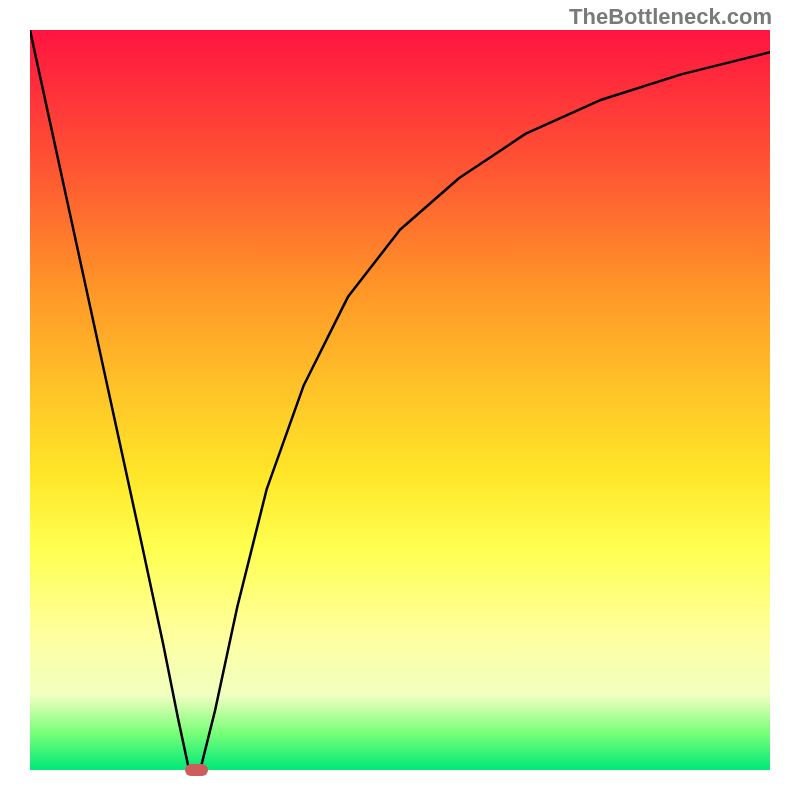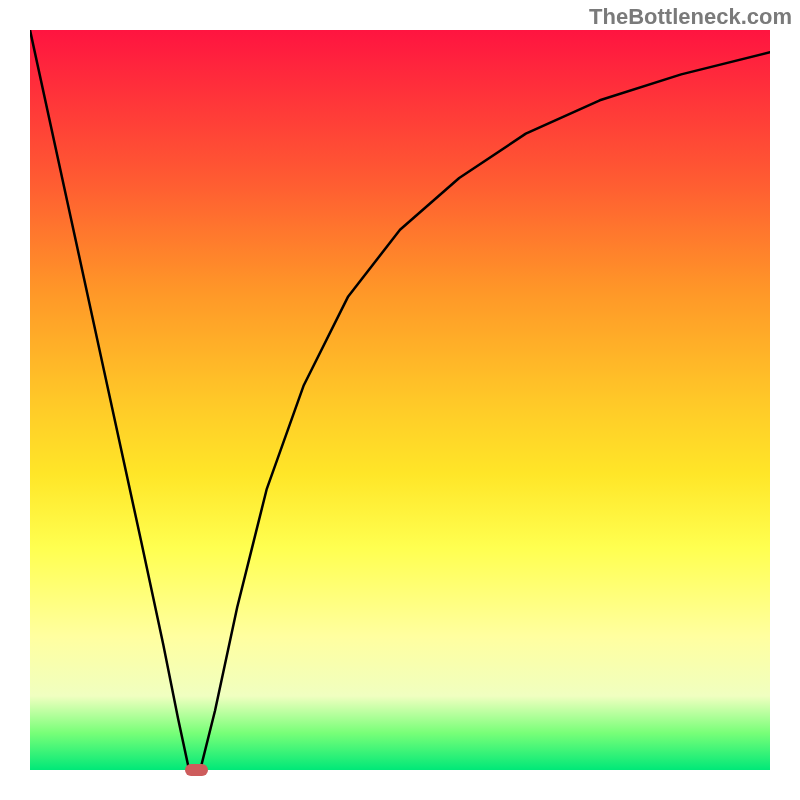--- a/index.html
+++ b/index.html
@@ -9,21 +9,21 @@
     font-family: Arial, sans-serif;
   }
   .container {
     position: relative;
     width: 800px;
     height: 800px;
   }
   .watermark {
     position: absolute;
     top: 4px;
-    right: 8px;
+    right: 28px;
     font-size: 22px;
     font-weight: bold;
     color: #7a7a7a;
     z-index: 10;
   }
   .plot {
     position: absolute;
     left: 30px;
     top: 30px;
     width: 740px;

